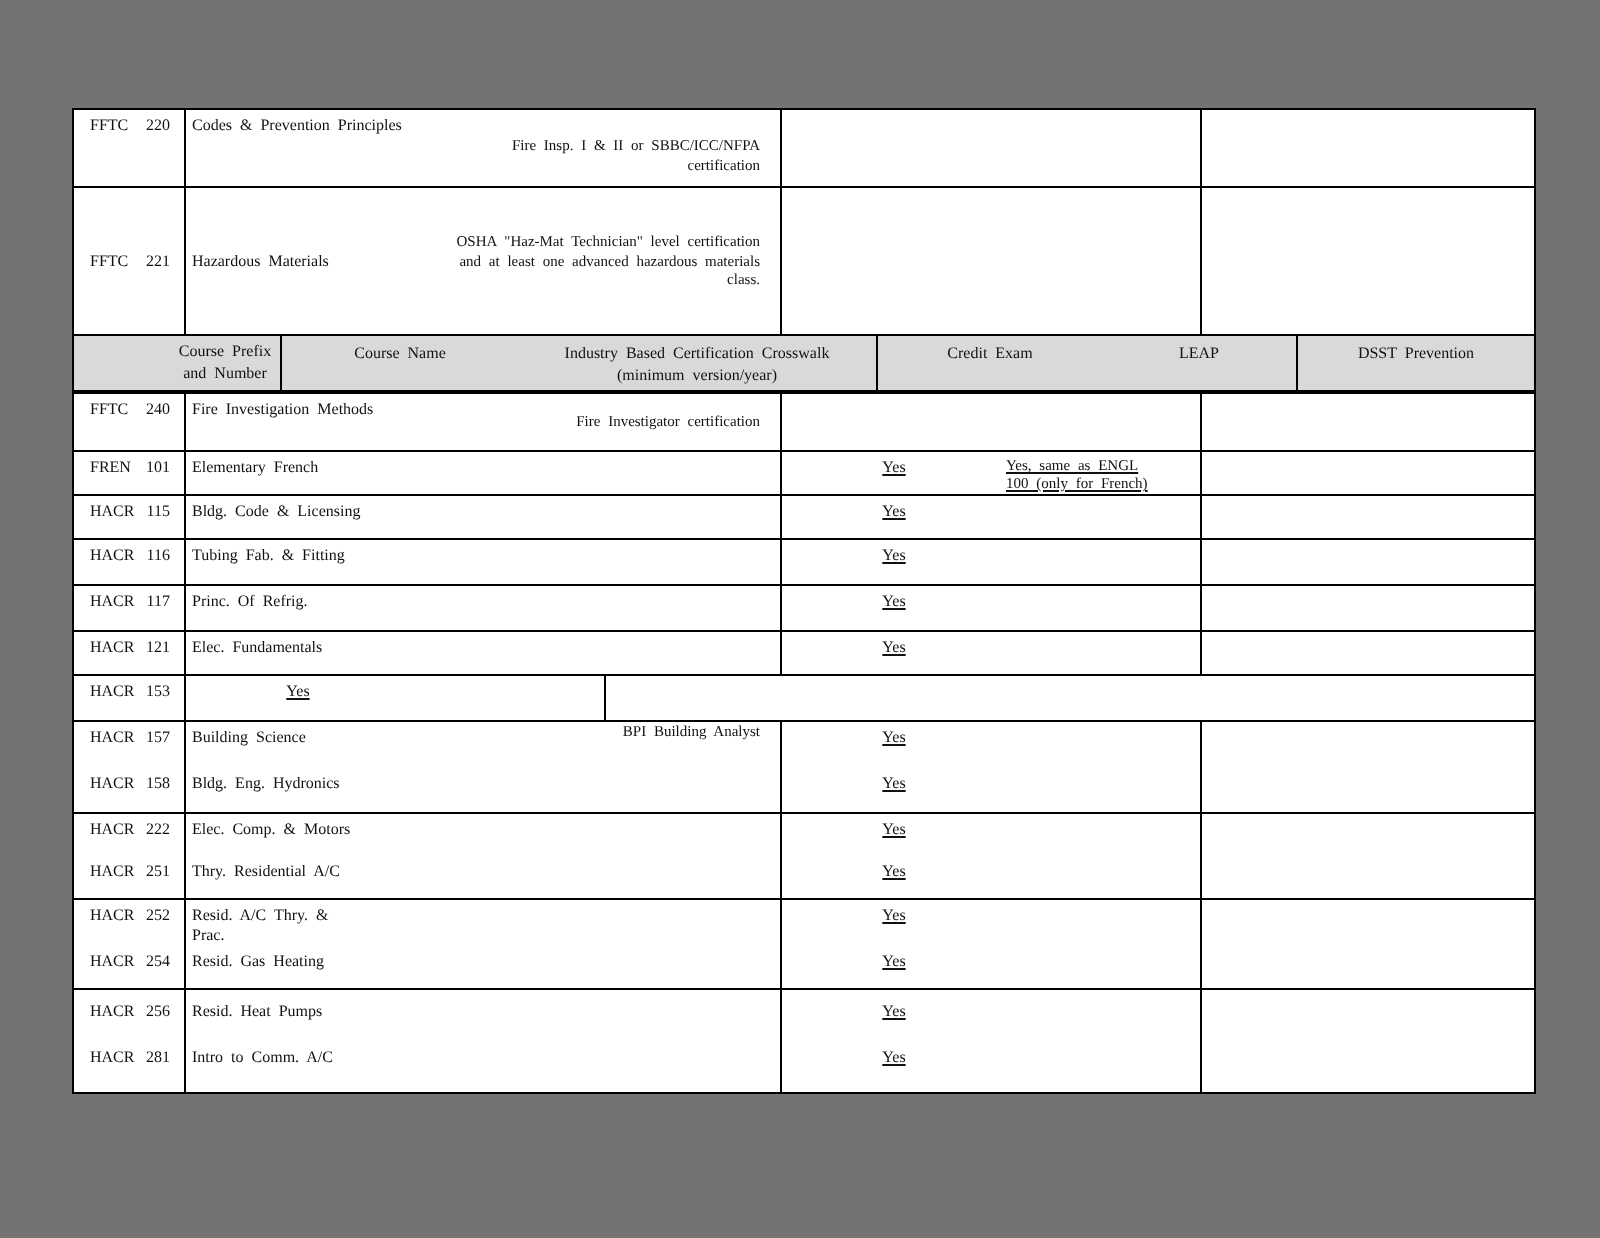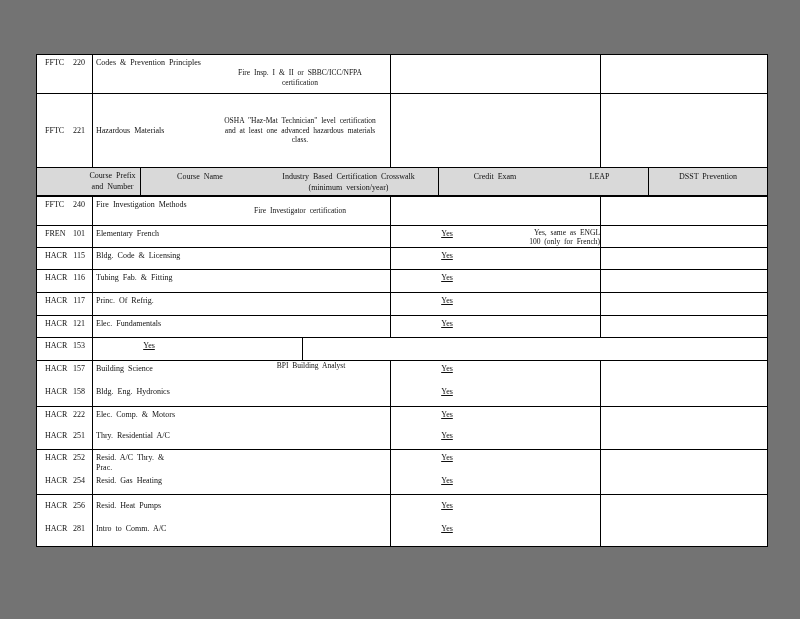--- a/index.html
+++ b/index.html
@@ -16,23 +16,23 @@
   .r{display:flex;box-sizing:border-box;border-bottom:1px solid #000;align-items:stretch;}
   .r.nb{border-bottom:none;}
   .r.hb{border-bottom:2px solid #000;}
   .c{box-sizing:border-box;overflow:hidden;}
   .c1{width:56px;border-right:1px solid #000;display:flex;justify-content:space-between;
       align-items:flex-start;padding:3px 7px 0 8px;}
   .c2{width:298px;border-right:1px solid #000;display:flex;}
   .c3{width:210px;border-right:1px solid #000;display:flex;}
   .c4{flex:1;padding-top:3px;text-align:center;}
   .nm{width:118px;padding:3px 4px 0 3px;white-space:pre-line;}
-  .cert{flex:1;padding:0 10px 0 2px;white-space:pre-line;font-size:7.5px;text-align:center;}
+  .cert{flex:1;padding:0 10px 0 2px;white-space:pre-line;font-size:7.5px;text-align:right;}
   .cr{width:112px;text-align:center;padding-top:3px;text-decoration:underline;}
-  .lp{flex:1;text-align:right;padding-top:2px;white-space:pre-line;font-size:7.5px;line-height:9px;}
+  .lp{flex:1;text-align:left;padding-top:2px;white-space:pre-line;font-size:7.5px;line-height:9px;text-decoration:underline;}
   
   .vc .c1{align-items:center;padding-top:0;}
   .vc .c2{align-items:center;}
   .vc .nm{padding-top:0;}
   
   .hdr{background:var(--hdr-bg,#d9d9d9);line-height:11px;text-align:center;}
   .hdr .c1{display:block;text-align:center;padding:2px 2px 0;white-space:normal;margin-left:48px;}
   .hdr .hn{width:118px;padding-top:3px;text-align:center;}
   .hdr .hc{flex:1;padding:3px 14px 0;text-align:center;white-space:pre-line;}
   .hdr .hcr{width:112px;padding-top:3px;text-align:center;}

